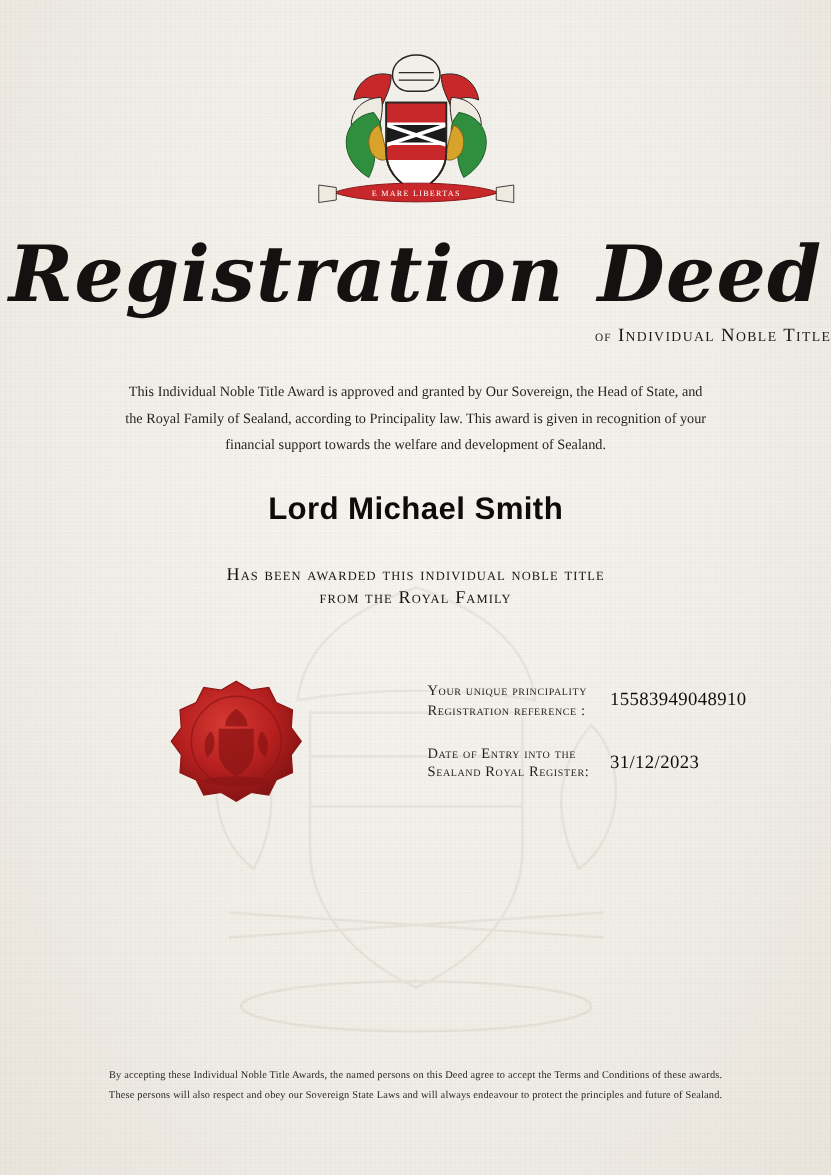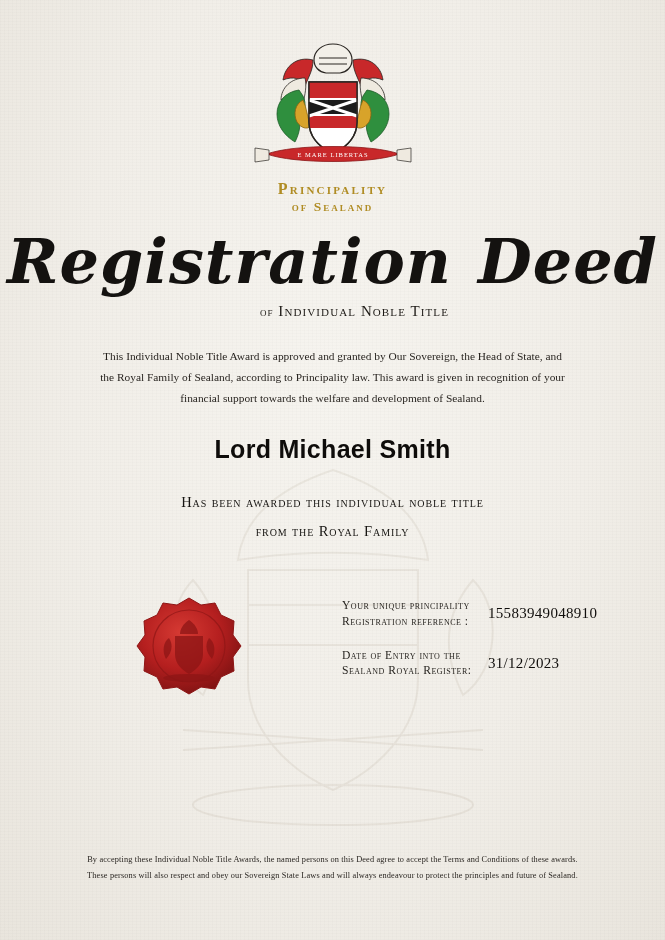--- a/index.html
+++ b/index.html
@@ -85,21 +85,21 @@
     font-size: 62px;
     line-height: 1;
     color: #141210;
     font-weight: 700;
     letter-spacing: 1px;
     font-style: italic;
   }
   .headline .gap { display: inline-block; width: 26px; }
 
   .subhead {
-    text-align: center;
+    text-align: right;
     margin-top: 10px;
     font-size: 15px;
     letter-spacing: 1.1px;
     color: #1d1a16;
     font-variant: small-caps;
     margin-left: 44px;
   }
   .subhead .of {
     font-variant: small-caps;
     font-size: 13px;
@@ -149,21 +149,21 @@
   .awarded {
     text-align: center;
     margin-top: 30px;
     font-size: 14.5px;
     letter-spacing: 0.9px;
     color: #171512;
     font-variant: small-caps;
   }
   .awarded .l2 {
     display: block;
-    margin-top: 12px;
+    margin-top: 1px;
   }
 
   
   .lower {
     position: relative;
     margin-top: 48px;
     height: 180px;
   }
 
   .seal {
@@ -265,24 +265,20 @@
         <path d="M66 62 L114 78 M66 78 L114 62" stroke="#ffffff" stroke-width="3" fill="none"></path>
         <path d="M66 44 L114 44 L114 84 C114 100 102 110 90 116 C78 110 66 100 66 84 Z" fill="none" stroke="#2a2622" stroke-width="1.4"></path>
 
         <path d="M24 116 C50 106 130 106 156 116 C130 126 50 126 24 116 Z" fill="#c8282a" stroke="#8a1618" stroke-width="0.8"></path>
         <text x="90" y="119" font-family="Liberation Serif, serif" font-size="6.5" fill="#ffffff" text-anchor="middle" letter-spacing="1">E MARE LIBERTAS</text>
 
         <path d="M12 110 L26 112 L26 122 L12 124 Z" fill="#efeae0" stroke="#2a2622" stroke-width="0.7"></path>
         <path d="M168 110 L154 112 L154 122 L168 124 Z" fill="#efeae0" stroke="#2a2622" stroke-width="0.7"></path>
       </svg>
 
-      <div class="crest-title">
-        <span class="line1">Principality</span>
-        <span class="line2">of Sealand</span>
-      </div>
     </div>
 
     <div class="headline">
       <span>Registration</span><span class="gap"></span><span>Deed</span>
     </div>
 
     <div class="subhead">
       <span class="of">of</span>
       <span>Individual Noble Title</span>
     </div>

